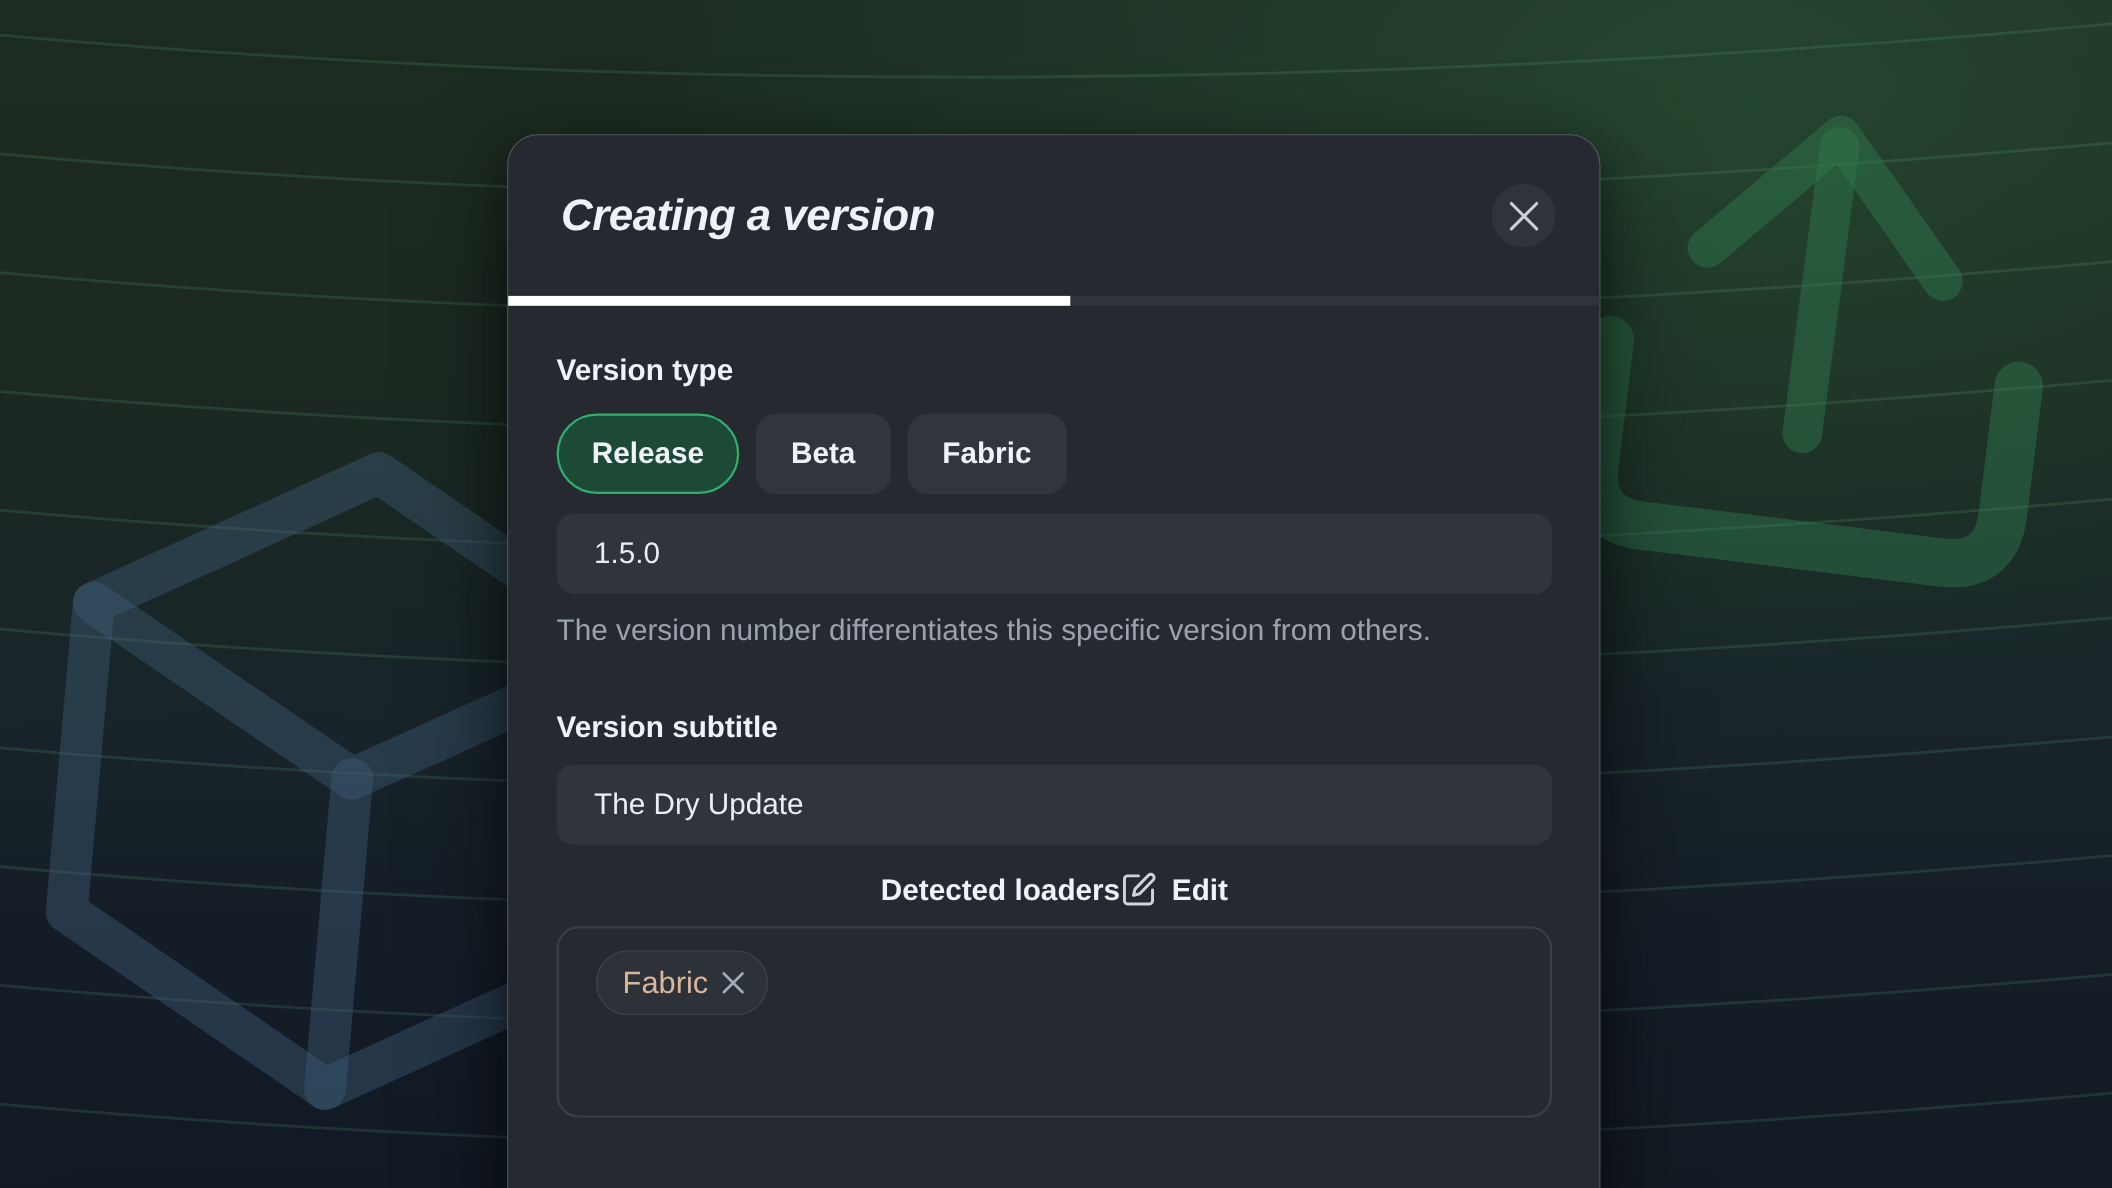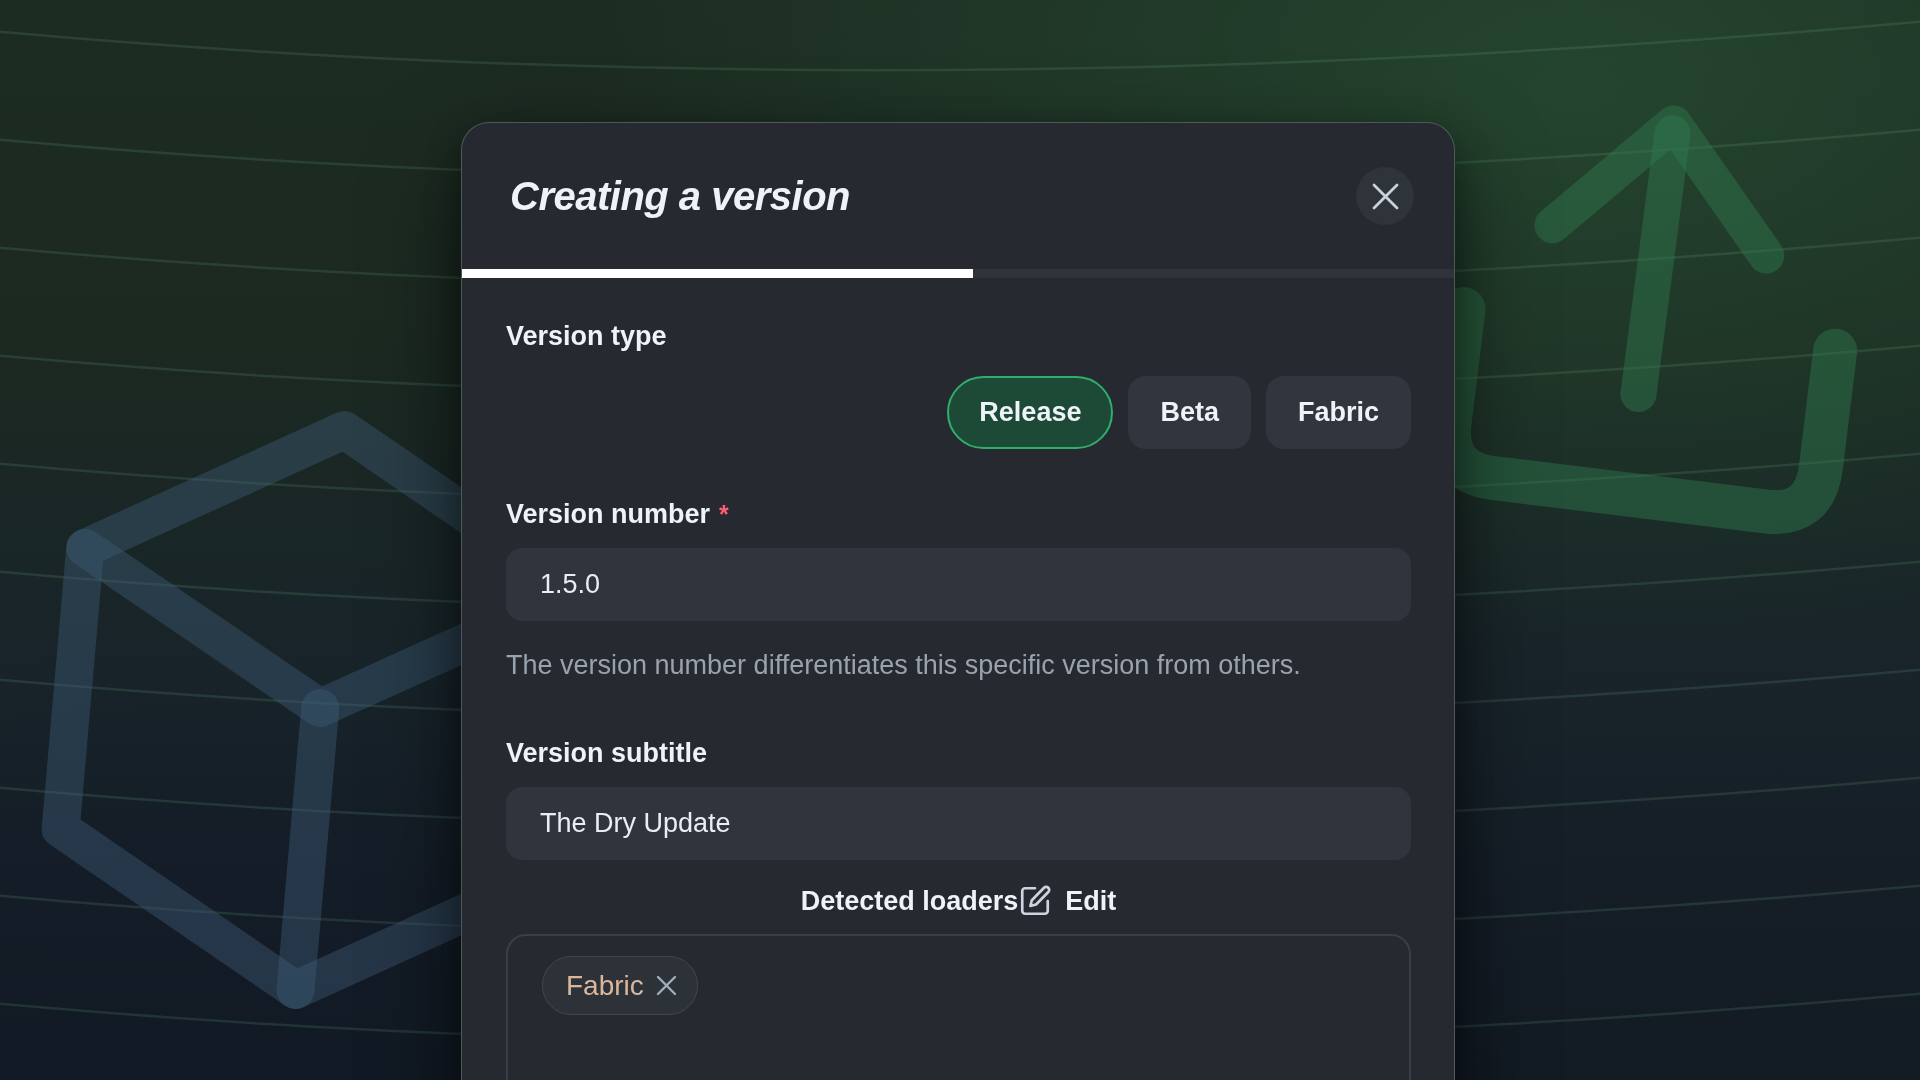--- a/index.html
+++ b/index.html
@@ -27,30 +27,30 @@
   .modal-header{height:146px;display:flex;align-items:center;justify-content:space-between;
     padding:0 40px 0 48px;font-style:italic;}
   .modal-title{font-size:40px;font-weight:700;color:#edf3f8;letter-spacing:-0.5px;}
   .close-btn{width:58px;height:58px;border-radius:50%;background:#2f333a;border:none;
     display:flex;align-items:center;justify-content:center;cursor:pointer;padding:0;}
   .progress-track{height:9px;width:100%;background:#303339;}
   .progress-fill{height:100%;background:var(--progress-fill,#ffffff);}
   .modal-body{padding:42px 43px 0 44px;}
   .field-label{font-size:27px;font-weight:700;color:#edf3f8;line-height:32px;}
   .required{color:var(--required-red,#ff5c77);font-weight:700;margin-left:9px;font-size:25px;}
-  .type-row{display:flex;gap:15px;margin-top:24px;justify-content:flex-end;}
+  .type-row{display:flex;gap:15px;margin-top:24px;}
   .type-btn{height:73px;padding:0 32px;border-radius:18px;background:#31353d;border:none;
     color:#eef3f7;font-size:27px;font-weight:700;cursor:pointer;}
   .type-btn.selected{background:var(--release-bg,#1d4937);
     border:2.5px solid var(--release-border,#2fae6c);border-radius:37px;padding:0 30px;}
   .label-row2{margin-top:49px;display:flex;align-items:baseline;}
   .text-input{margin-top:18px;width:100%;height:73px;border-radius:16px;background:#30343c;
     border:none;outline:none;color:#e9eef4;font-size:27px;font-weight:400;padding:0 34px;
     box-sizing:border-box;display:block;font-family:"Liberation Sans","DejaVu Sans",sans-serif;}
-  .helper{margin-top:25px;font-size:27px;line-height:38px;color:#99a2af;max-width:845px;}
+  .helper{margin-top:14px;font-size:27px;line-height:38px;color:#99a2af;max-width:845px;}
   .label-row3{margin-top:53px;}
   .loaders-row{margin-top:24px;display:flex;align-items:center;justify-content:center;}
   .edit-btn{display:flex;align-items:center;gap:13px;background:none;border:none;cursor:pointer;
     color:#edf3f8;font-size:27px;font-weight:700;padding:0;}
   .loaders-box{margin-top:16px;border:2px solid #3a3e46;border-radius:20px;height:150px;
     padding:20px 0 0 34px;box-sizing:content-box;}
   .chip{display:inline-flex;align-items:center;gap:11px;height:57px;padding:0 19px 0 23px;
     border-radius:29px;background:#2d3138;border:1.5px solid #41454e;
     color:var(--fabric-tan,#d9b79c);font-size:28px;font-weight:500;}
   .chip-x{display:flex;align-items:center;cursor:pointer;}
@@ -105,24 +105,20 @@
   <div class="modal-body">
 
     <div class="field-label">Version type</div>
 
     <div class="type-row">
       <button class="type-btn selected">Release</button>
       <button class="type-btn">Beta</button>
       <button class="type-btn">Fabric</button>
     </div>
 
-    <div class="label-row2">
-      <span class="field-label">Version number</span>
-      <span class="required">*</span>
-    </div>
 
     <input class="text-input" type="text" value="1.5.0" style="">
 
     <div class="helper">The version number differentiates this specific version from others.</div>
 
     <div class="field-label label-row3">Version subtitle</div>
 
     <input class="text-input" type="text" value="The Dry Update" style="">
 
     <div class="loaders-row">

